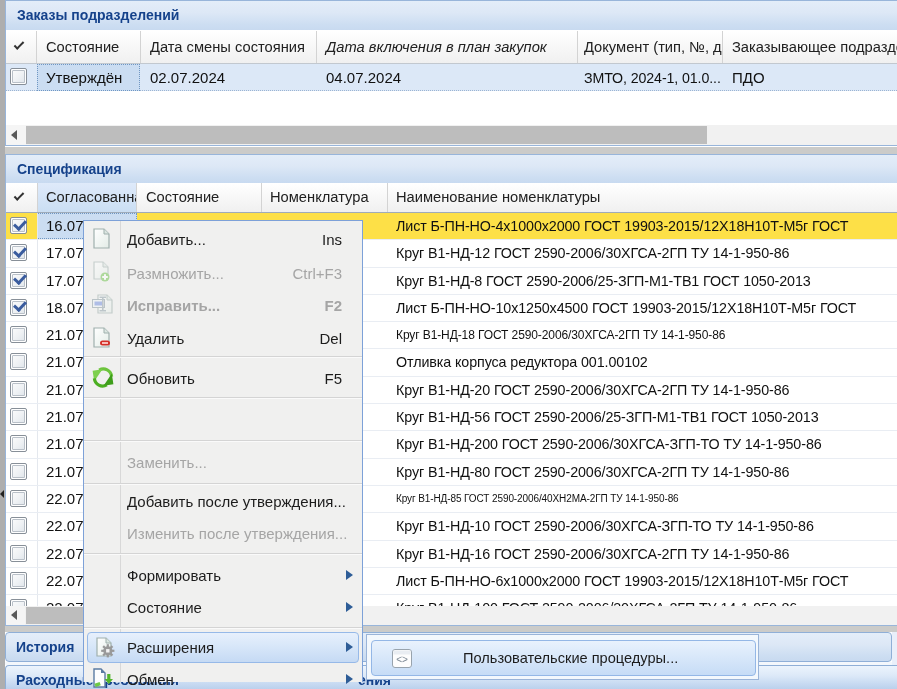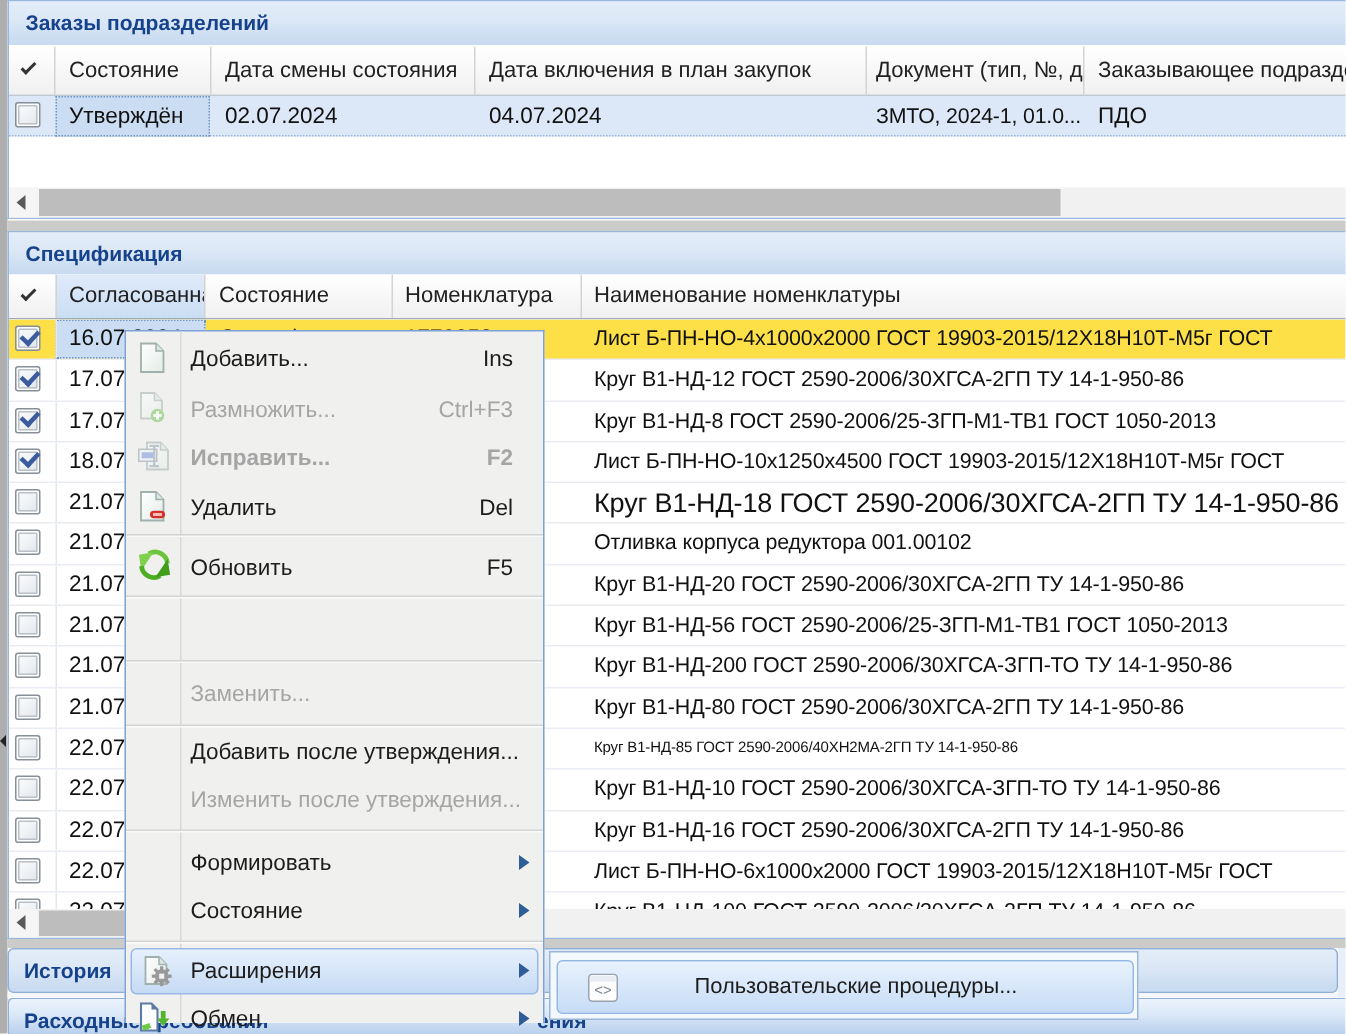--- a/index.html
+++ b/index.html
@@ -42,21 +42,21 @@
 <div class="abs ptitle" style="left:17px;top:1px;height:29px;line-height:29px">Заказы подразделений</div>
 <div class="abs ghdr" style="left:6px;top:31px;width:891px;height:33px">
 <div class="gcol" style="left:30px"></div>
 <div class="gcol" style="left:134px"></div>
 <div class="gcol" style="left:310px"></div>
 <div class="gcol" style="left:571px"></div>
 <div class="gcol" style="left:716px"></div>
 <span class="hchk" style="left:8px;top:11px"></span>
 <div class="ghtxt" style="left:40px;line-height:32px;">Состояние</div>
 <div class="ghtxt" style="left:144px;line-height:32px;">Дата смены состояния</div>
-<div class="ghtxt" style="left:320px;line-height:32px;">Дата включения в план закупок</div>
+<div class="ghtxt" style="left:320px;line-height:32px;font-style:italic;">Дата включения в план закупок</div>
 <div class="ghtxt" style="left:578px;line-height:32px;width:138px;overflow:hidden;">Документ (тип, №, дат</div>
 <div class="ghtxt" style="left:726px;line-height:32px;">Заказывающее подразделен</div>
 </div>
 <div class="abs" style="left:6px;top:64px;width:891px;height:27px;background:#dce8f7;border-bottom:1px dotted #9cb4d2"></div>
 <div class="abs" style="left:37px;top:64px;width:103px;height:27px;background:#cbddf2;border:1px dotted #6f96c2"></div>
 <div class="cb abs" style="left:10px;top:68px"></div>
 <div class="cell" style="left:46px;top:64px;height:27px;line-height:27px">Утверждён</div>
 <div class="cell" style="left:150px;top:64px;height:27px;line-height:27px">02.07.2024</div>
 <div class="cell" style="left:326px;top:64px;height:27px;line-height:27px">04.07.2024</div>
 <div class="cell" style="left:584px;top:64px;height:27px;line-height:27px"><span style="font-size:14.2px;letter-spacing:-0.1px">ЗМТО, 2024-1, 01.0...</span></div>
@@ -106,21 +106,21 @@
 <div style="position:relative;width:100%;height:27.3px;border-bottom:1px solid #e9edf3">
 <div style="position:absolute;left:31px;top:0;bottom:0;width:1px;background:#e4e8ee"></div>
 <div class="cb on" style="left:4px;top:4px;position:absolute"></div>
 <div class="cell" style="left:40px;top:0;height:26px;line-height:26px">18.07.2024</div>
 <div class="cell" style="left:390px;top:0;height:26px;line-height:26px;font-size:14.3px;letter-spacing:-0.1px">Лист Б-ПН-НО-10х1250х4500 ГОСТ 19903-2015/12Х18Н10Т-М5г ГОСТ</div>
 </div>
 <div style="position:relative;width:100%;height:27.3px;border-bottom:1px solid #e9edf3">
 <div style="position:absolute;left:31px;top:0;bottom:0;width:1px;background:#e4e8ee"></div>
 <div class="cb" style="left:4px;top:4px;position:absolute"></div>
 <div class="cell" style="left:40px;top:0;height:26px;line-height:26px">21.07.2024</div>
-<div class="cell" style="left:390px;top:0;height:26px;line-height:26px;font-size:18px;letter-spacing:-0.1px">Круг В1-НД-18 ГОСТ 2590-2006/30ХГСА-2ГП ТУ 14-1-950-86</div>
+<div class="cell" style="left:390px;top:0;height:26px;line-height:26px;font-size:12px;letter-spacing:-0.1px">Круг В1-НД-18 ГОСТ 2590-2006/30ХГСА-2ГП ТУ 14-1-950-86</div>
 </div>
 <div style="position:relative;width:100%;height:27.3px;border-bottom:1px solid #e9edf3">
 <div style="position:absolute;left:31px;top:0;bottom:0;width:1px;background:#e4e8ee"></div>
 <div class="cb" style="left:4px;top:4px;position:absolute"></div>
 <div class="cell" style="left:40px;top:0;height:26px;line-height:26px">21.07.2024</div>
 <div class="cell" style="left:390px;top:0;height:26px;line-height:26px;font-size:14.3px;letter-spacing:-0.1px">Отливка корпуса редуктора 001.00102</div>
 </div>
 <div style="position:relative;width:100%;height:27.3px;border-bottom:1px solid #e9edf3">
 <div style="position:absolute;left:31px;top:0;bottom:0;width:1px;background:#e4e8ee"></div>
 <div class="cb" style="left:4px;top:4px;position:absolute"></div>

